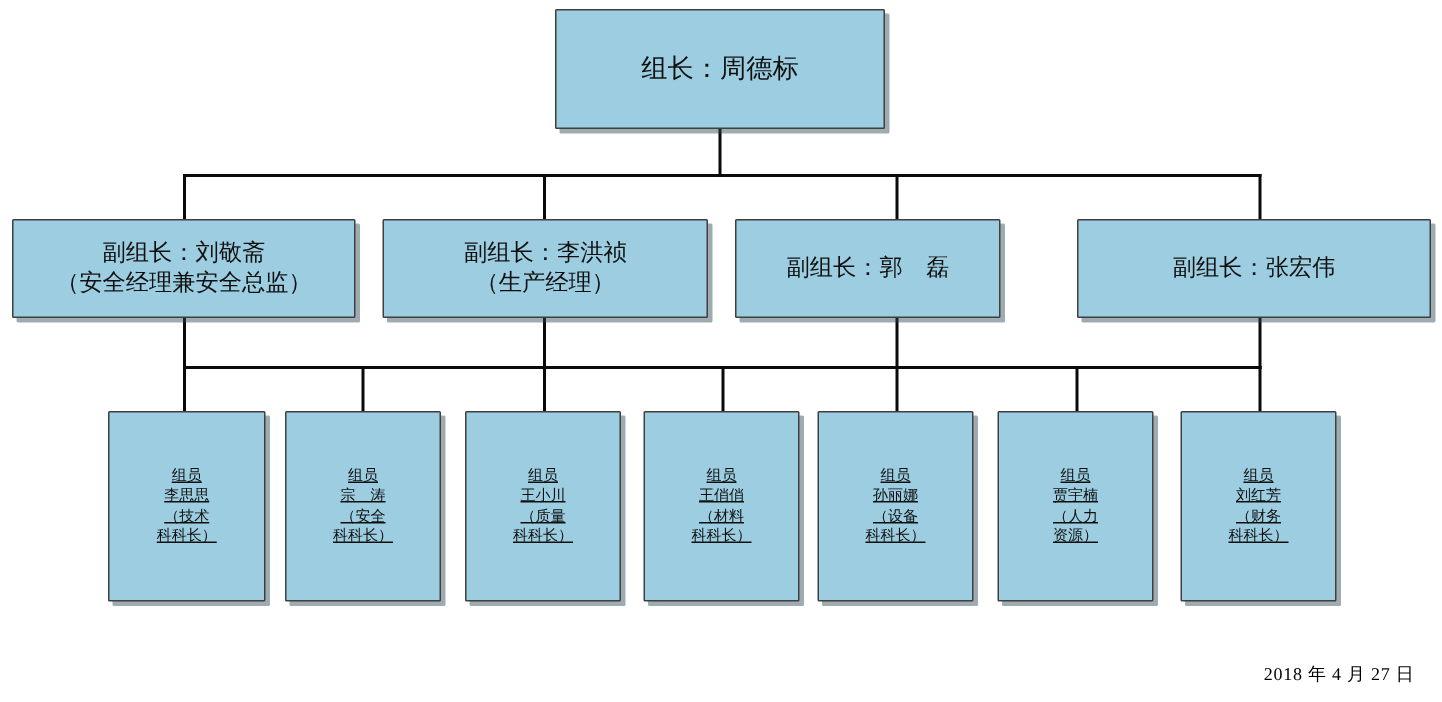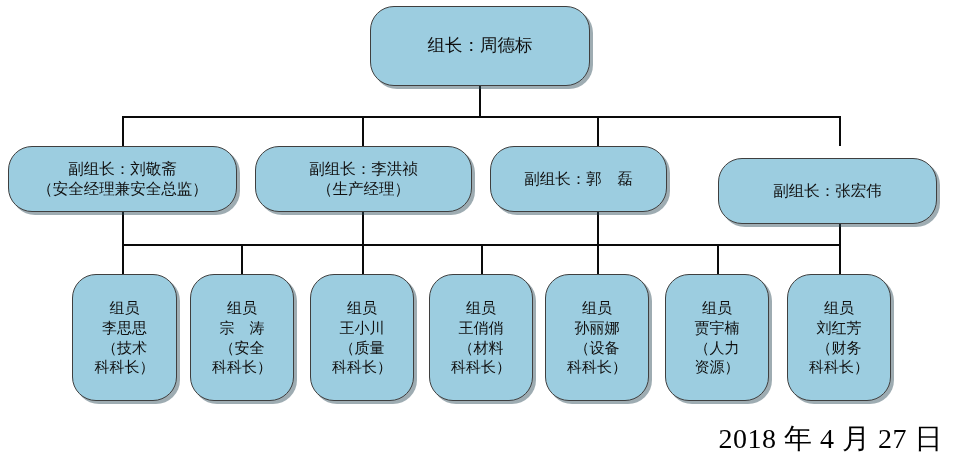--- a/index.html
+++ b/index.html
@@ -16,54 +16,54 @@
     width: 961px;
     height: 468px;
     background: #ffffff;
     overflow: hidden;
   }
   .node-box {
     position: absolute;
     box-sizing: border-box;
     background: #9ccde0;
     border: 1.6px solid #3f3f3f;
-    border-radius: 24px;
+    border-radius: 1px;
     box-shadow: 3px 3px 0 rgba(40, 70, 85, 0.45);
     display: flex;
     flex-direction: column;
     align-items: center;
     justify-content: center;
     color: #101010;
     font-family: "Liberation Sans", "DejaVu Sans", sans-serif;
     z-index: 3;
   }
   .node-line {
     display: block;
     white-space: pre;
     text-align: center;
     line-height: 1.32;
   }
   .lvl1 { font-size: 17.5px; }
   .lvl2 { font-size: 15.5px; }
-  .lvl3 { font-size: 15px; }
+  .lvl3 { font-size: 10px; text-decoration: underline; }
 
   .conn {
     position: absolute;
     background: #0a0a0a;
     z-index: 1;
   }
   .conn-v { width: 2.4px; }
   .conn-h { height: 2.4px; }
 
   #date-stamp {
     position: absolute;
     right: 18px;
     bottom: 10px;
     font-family: "Liberation Serif", "DejaVu Serif", serif;
-    font-size: 28px;
+    font-size: 12px;
     color: #000000;
     letter-spacing: 0.5px;
     white-space: pre;
     margin-left: 12px;
   }
 </style>
 </head>
 <body>
 
 <div id="chart-root">
@@ -103,21 +103,21 @@
 
   <div class="node-box lvl2" style="left:8px; top:146px; width:229px; height:66px;">
     <span class="node-line">副组长：刘敬斋</span>
     <span class="node-line">（安全经理兼安全总监）</span>
   </div>
 
   <div class="node-box lvl2" style="left:490px; top:146px; width:177px; height:66px;">
     <span class="node-line">副组长：郭　磊</span>
   </div>
 
-  <div class="node-box lvl2" style="left:718px; top:158px; width:219px; height:66px;">
+  <div class="node-box lvl2" style="left:718px; top:146px; width:236px; height:66px;">
     <span class="node-line">副组长：张宏伟</span>
   </div>
 
   <div class="node-box lvl3" style="left:72px; top:274px; width:105px; height:127px;">
     <span class="node-line">组员</span>
     <span class="node-line">李思思</span>
     <span class="node-line">（技术</span>
     <span class="node-line">科科长）</span>
   </div>
 

